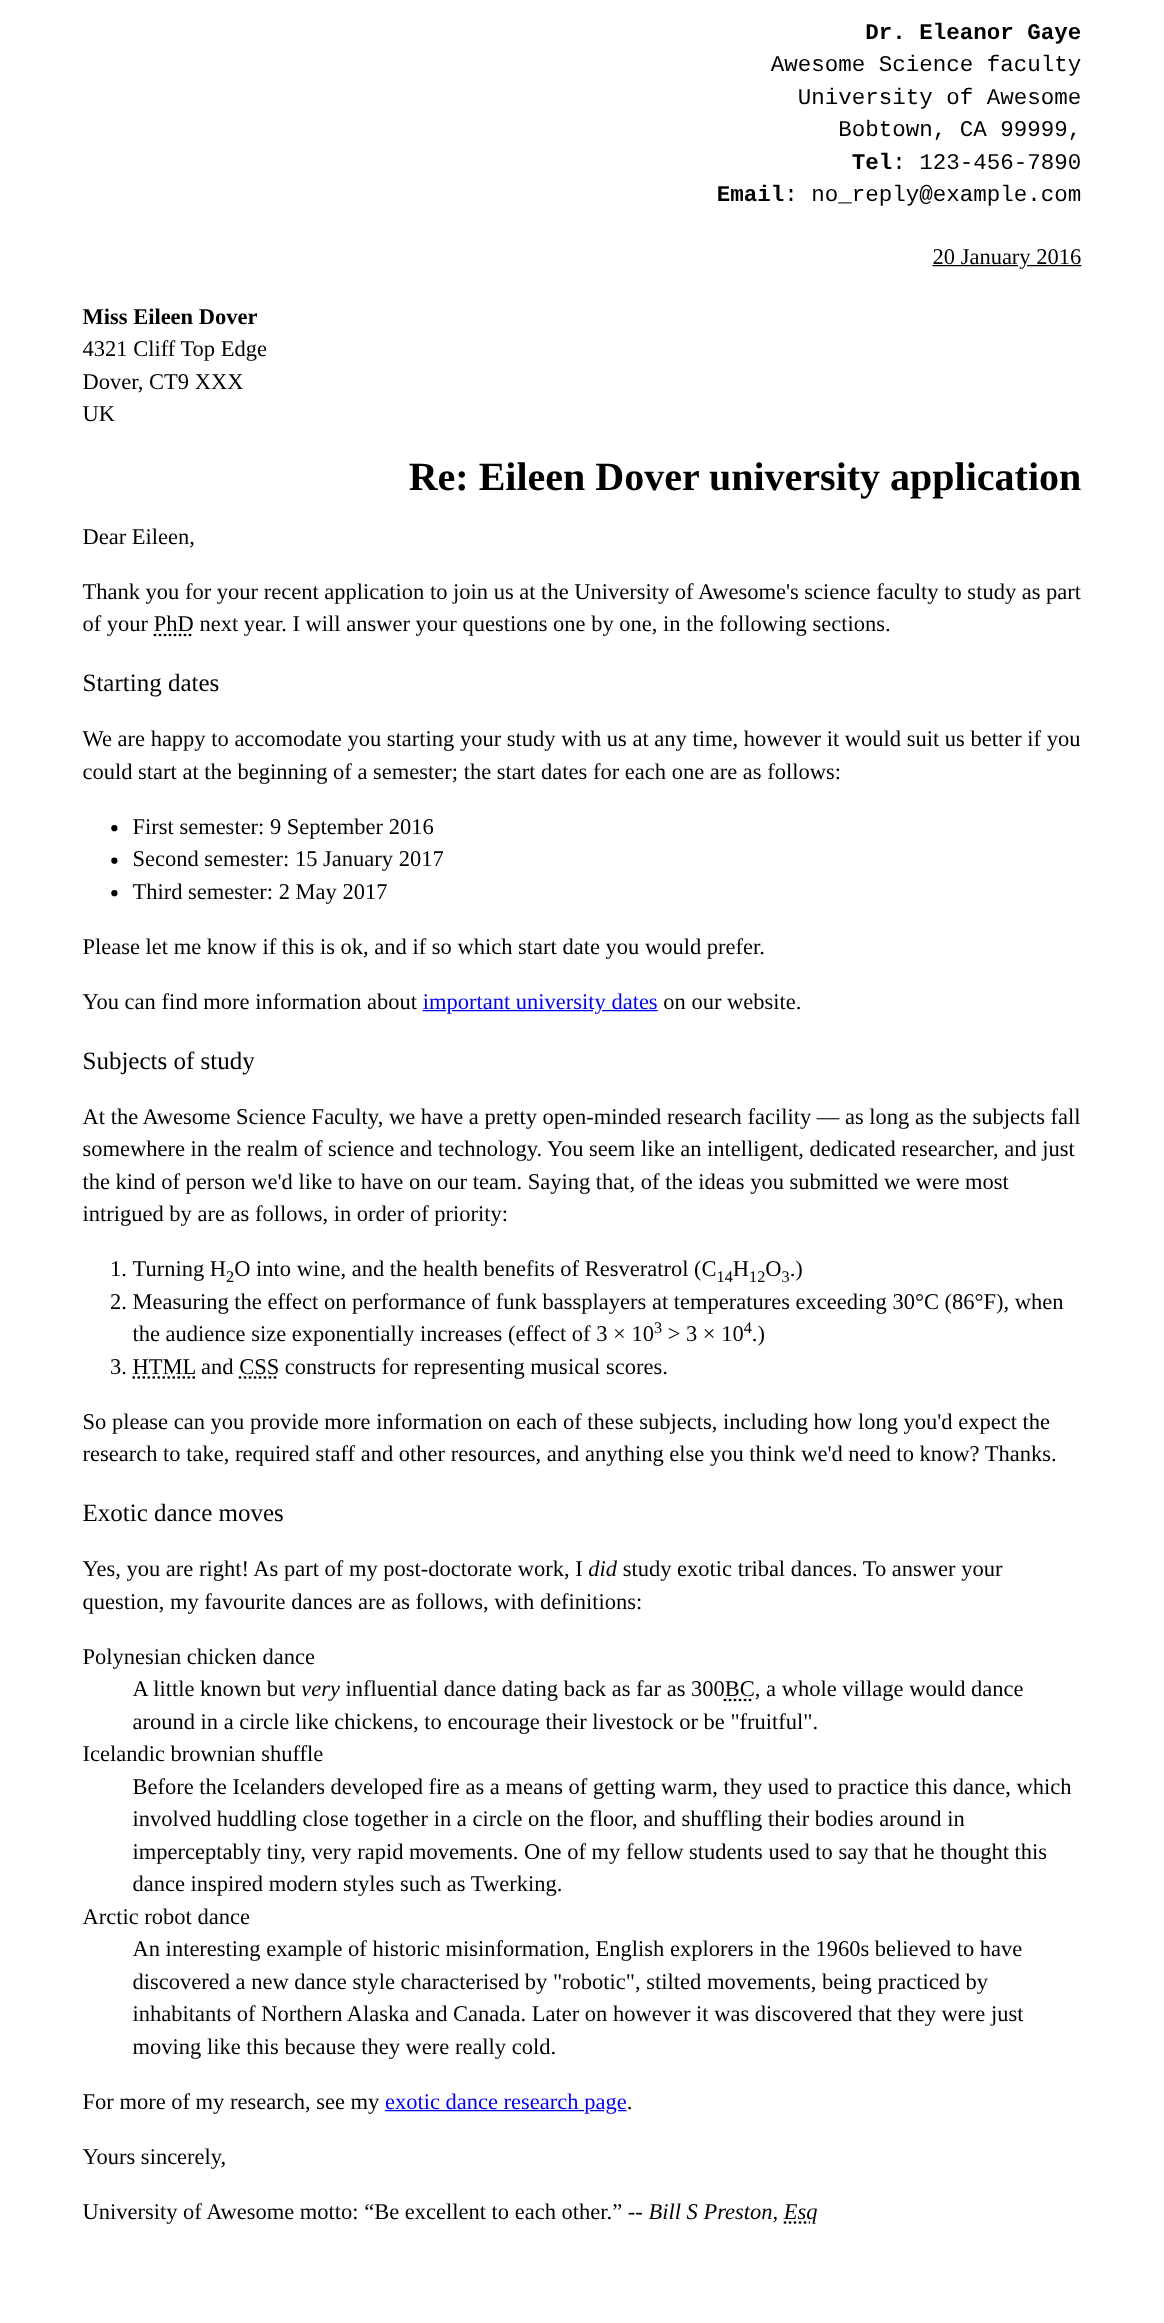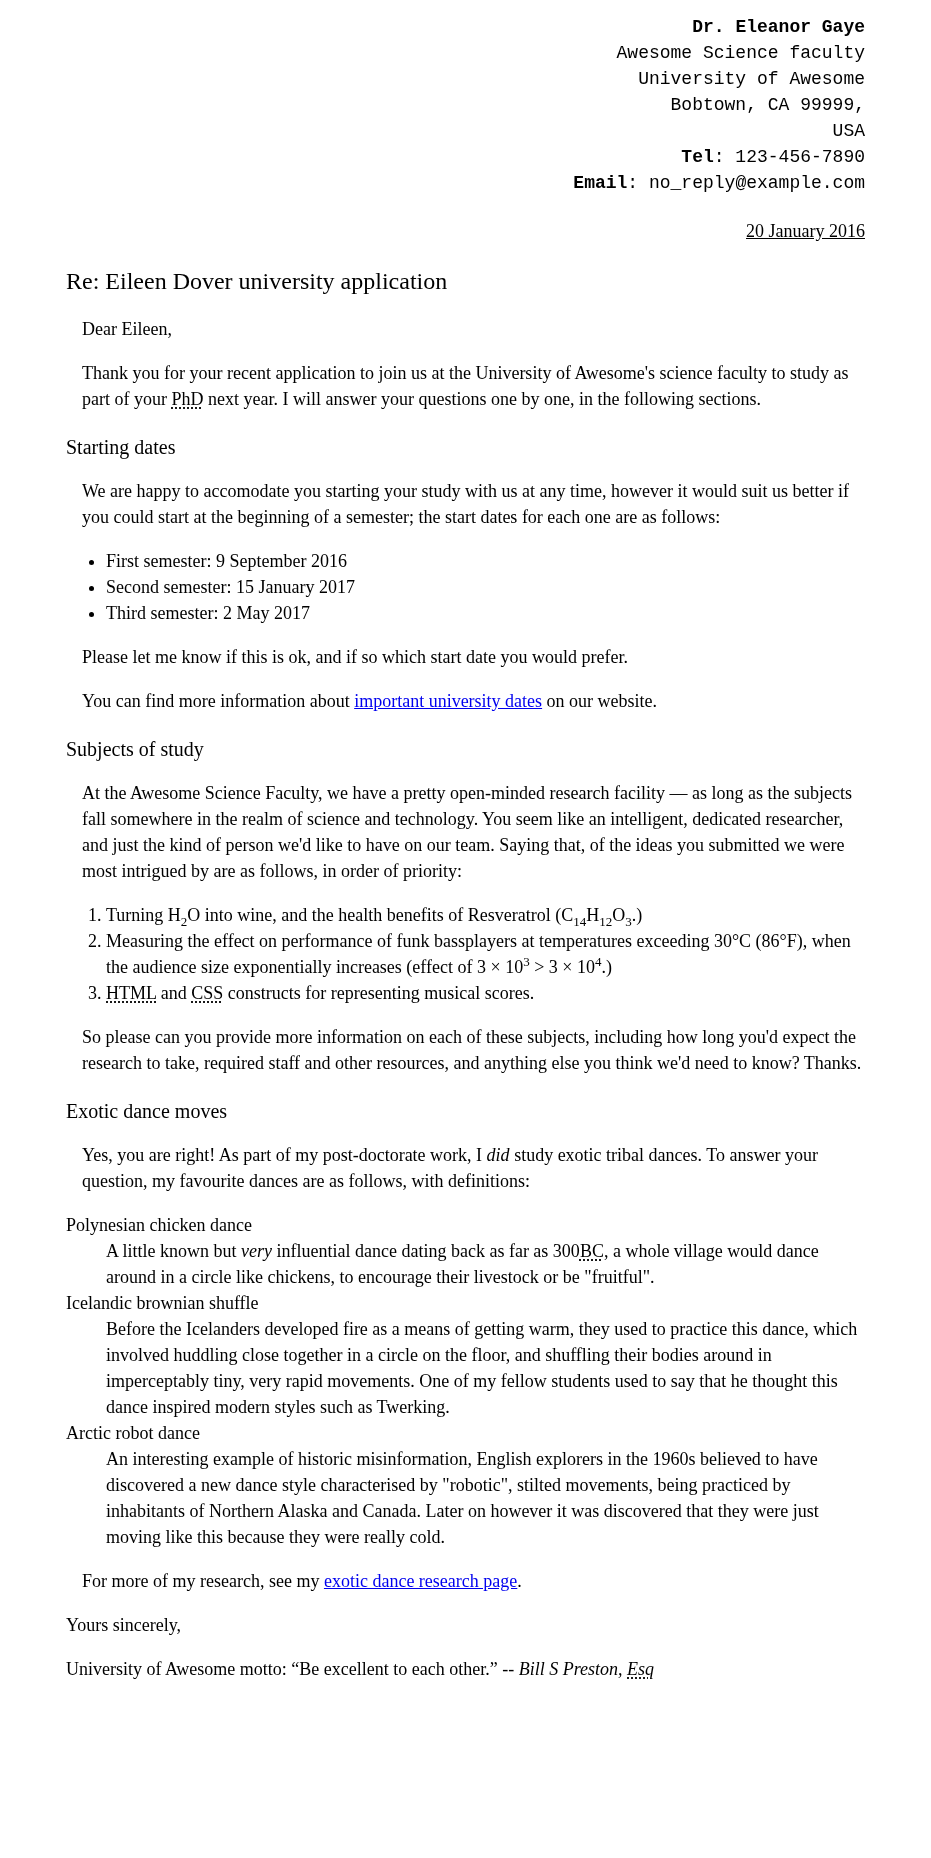--- a/index.html
+++ b/index.html
@@ -20,59 +20,65 @@
   }
   .sender p { margin: 0; }
   .date {
     text-align: right;
     margin: 22px 0 0 0;
     text-decoration: underline;
   }
   .recipient { margin: 22px 0 0 0; }
   .recipient p { margin: 0; }
   h1 {
-    font-size: 24px;
+    font-size: 32px;
     line-height: 30px;
     margin: 22px 0 20px 0;
-    font-weight: normal;
+    font-weight: bold;
+    text-align: right;
   }
   h2 {
     font-size: 20px;
     line-height: 26px;
     margin: 22px 0 18px 0;
     font-weight: normal;
   }
-  p { margin: 0 0 18px 16px; }
+  p { margin: 0 0 18px 0; }
   ul, ol { margin: 0 0 18px 0; padding-left: 40px; }
   li { margin: 0; }
   dl { margin: 0 0 18px 0; }
   dt { margin: 0; }
   dd { margin: 0 0 0 40px; }
   a { color: #0000ee; text-decoration: underline; }
   abbr { text-decoration: underline dotted; text-underline-offset: 3px; }
   sub, sup { font-size: 13px; line-height: 0; }
   .sig p { margin: 0 0 18px 0; font-family: Liberation Serif, serif; }
 </style>
 </head>
 <body>
 
 <div class="page">
 
   <address class="sender" style="font-style:normal;">
     <p><strong>Dr. Eleanor Gaye</strong></p>
     <p>Awesome Science faculty</p>
     <p>University of Awesome</p>
     <p>Bobtown, CA 99999,</p>
-    <p>USA</p>
     <p><strong>Tel</strong><span>: 123-456-7890</span></p>
     <p><strong>Email</strong><span>: no_reply@example.com</span></p>
   </address>
 
   <div class="date">20 January 2016</div>
 
+  <address class="recipient" style="font-style:normal;">
+    <p><strong>Miss Eileen Dover</strong></p>
+    <p>4321 Cliff Top Edge</p>
+    <p>Dover, CT9 XXX</p>
+    <p>UK</p>
+  </address>
 
   <h1>Re: Eileen Dover university application</h1>
 
   <p>Dear Eileen,</p>
 
   <p><span>Thank you for your recent application to join us at the University of Awesome's science faculty to study as part of your </span><abbr>PhD</abbr><span> next year. I will answer your questions one by one, in the following sections.</span></p>
 
   <h2>Starting dates</h2>
   <p>We are happy to accomodate you starting your study with us at any time, however it would suit us better if you could start at the beginning of a semester; the start dates for each one are as follows:</p>
   <ul>

